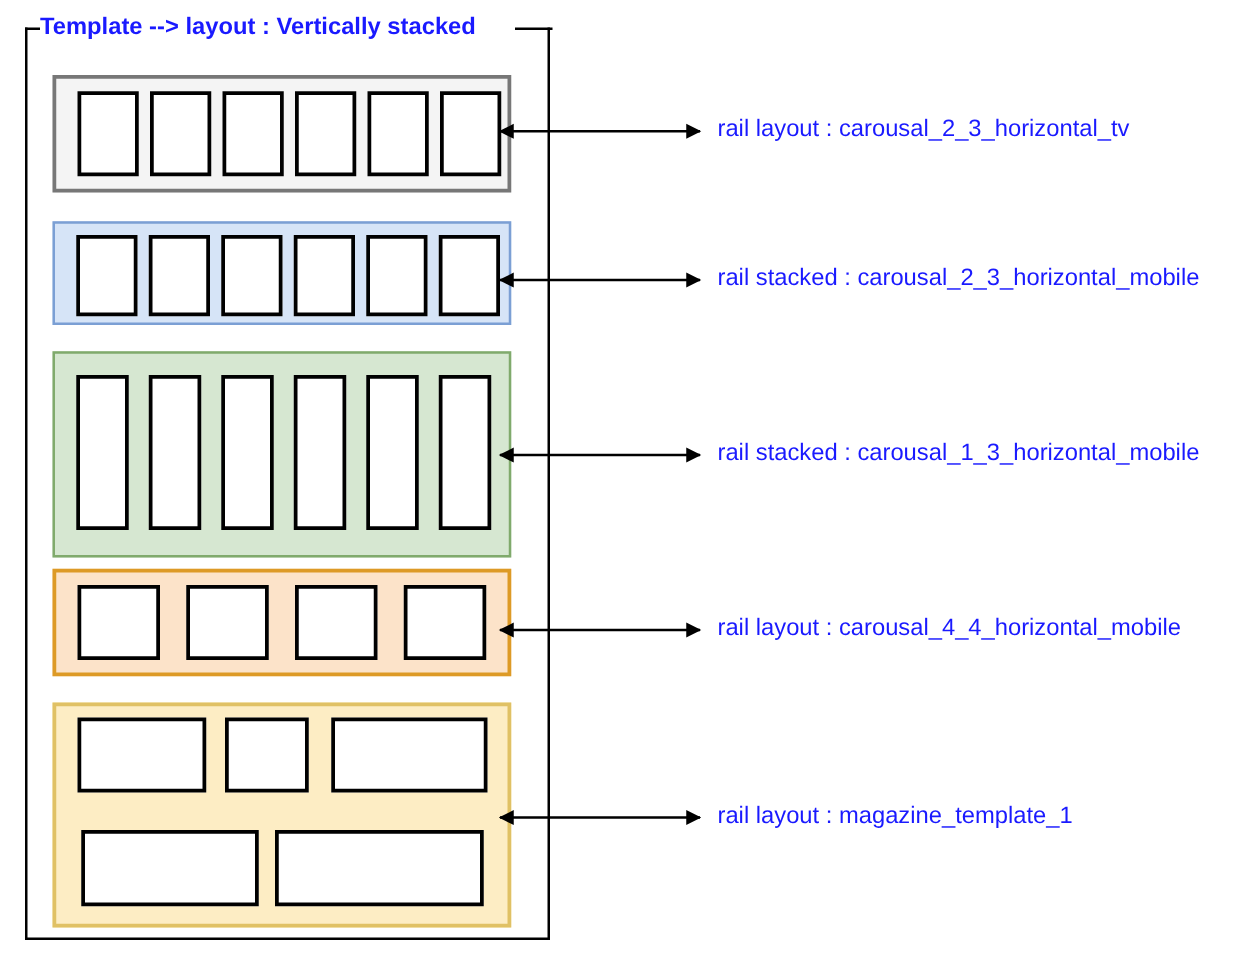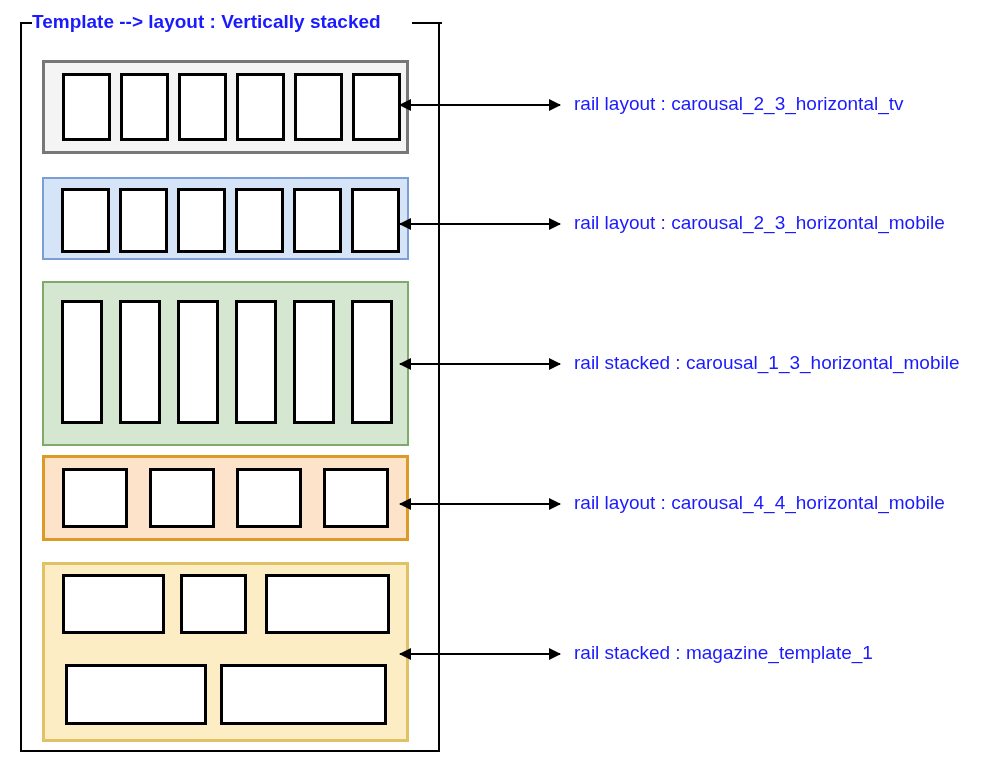--- a/index.html
+++ b/index.html
@@ -195,34 +195,34 @@
   <div class="arrow-head-left"></div>
   <div class="arrow-head-right"></div>
 </div>
 <div class="arrow-label" style="top:104px;">rail layout :  carousal_2_3_horizontal_tv</div>
 
 <div class="arrow-row" style="left:400px; top:223px; width:160px;">
   <div class="arrow-line"></div>
   <div class="arrow-head-left"></div>
   <div class="arrow-head-right"></div>
 </div>
-<div class="arrow-label" style="top:223px;">rail layout :  carousal_2_3_horizontal_mobile</div>
+<div class="arrow-label" style="top:223px;">rail stacked :  carousal_2_3_horizontal_mobile</div>
 
 <div class="arrow-row" style="left:400px; top:363px; width:160px;">
   <div class="arrow-line"></div>
   <div class="arrow-head-left"></div>
   <div class="arrow-head-right"></div>
 </div>
 <div class="arrow-label" style="top:363px;">rail stacked :  carousal_1_3_horizontal_mobile</div>
 
 <div class="arrow-row" style="left:400px; top:503px; width:160px;">
   <div class="arrow-line"></div>
   <div class="arrow-head-left"></div>
   <div class="arrow-head-right"></div>
 </div>
 <div class="arrow-label" style="top:503px;text-align:center;">rail layout :  carousal_4_4_horizontal_mobile</div>
 
 <div class="arrow-row" style="left:400px; top:653px; width:160px;">
   <div class="arrow-line"></div>
   <div class="arrow-head-left"></div>
   <div class="arrow-head-right"></div>
 </div>
-<div class="arrow-label" style="top:653px;">rail stacked :  magazine_template_1</div>
+<div class="arrow-label" style="top:653px;">rail layout :  magazine_template_1</div>
 
 </body></html>

